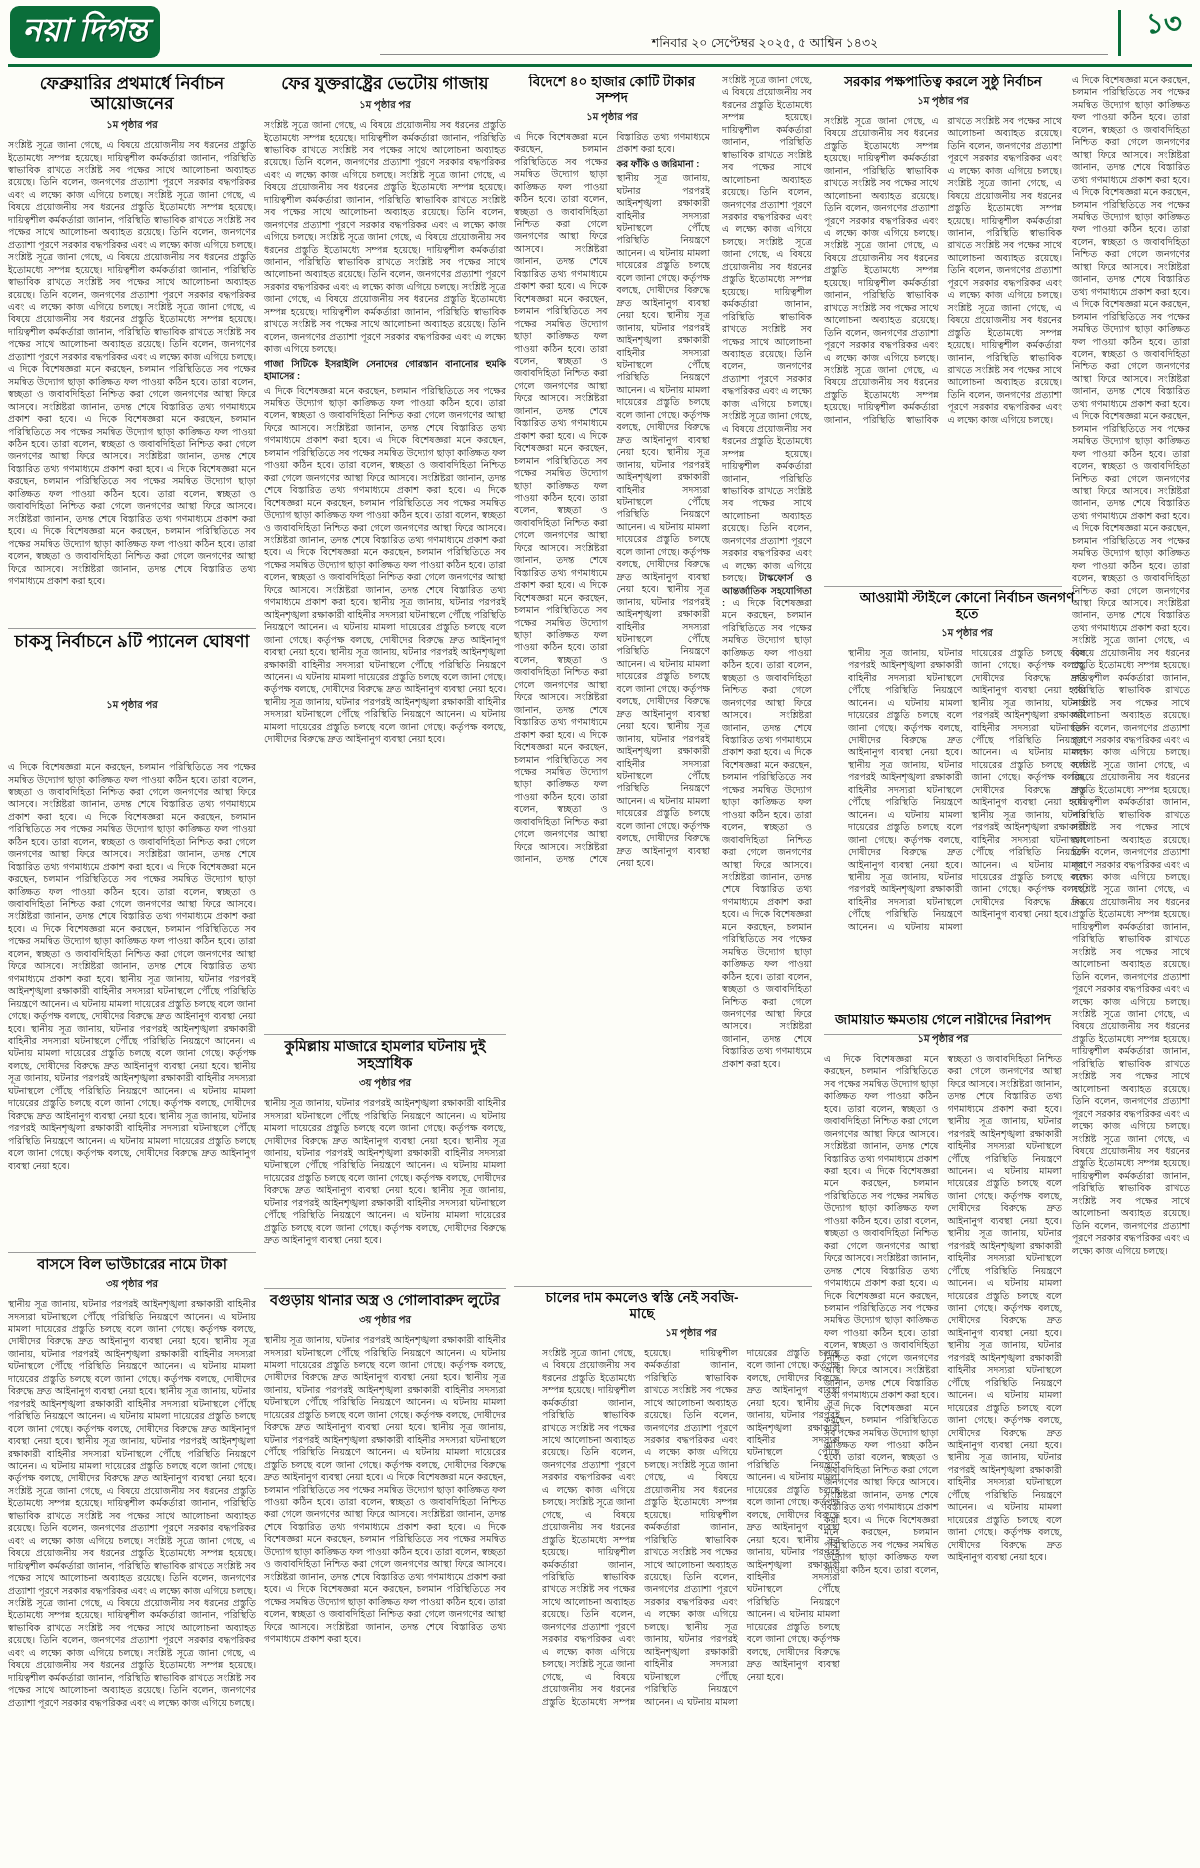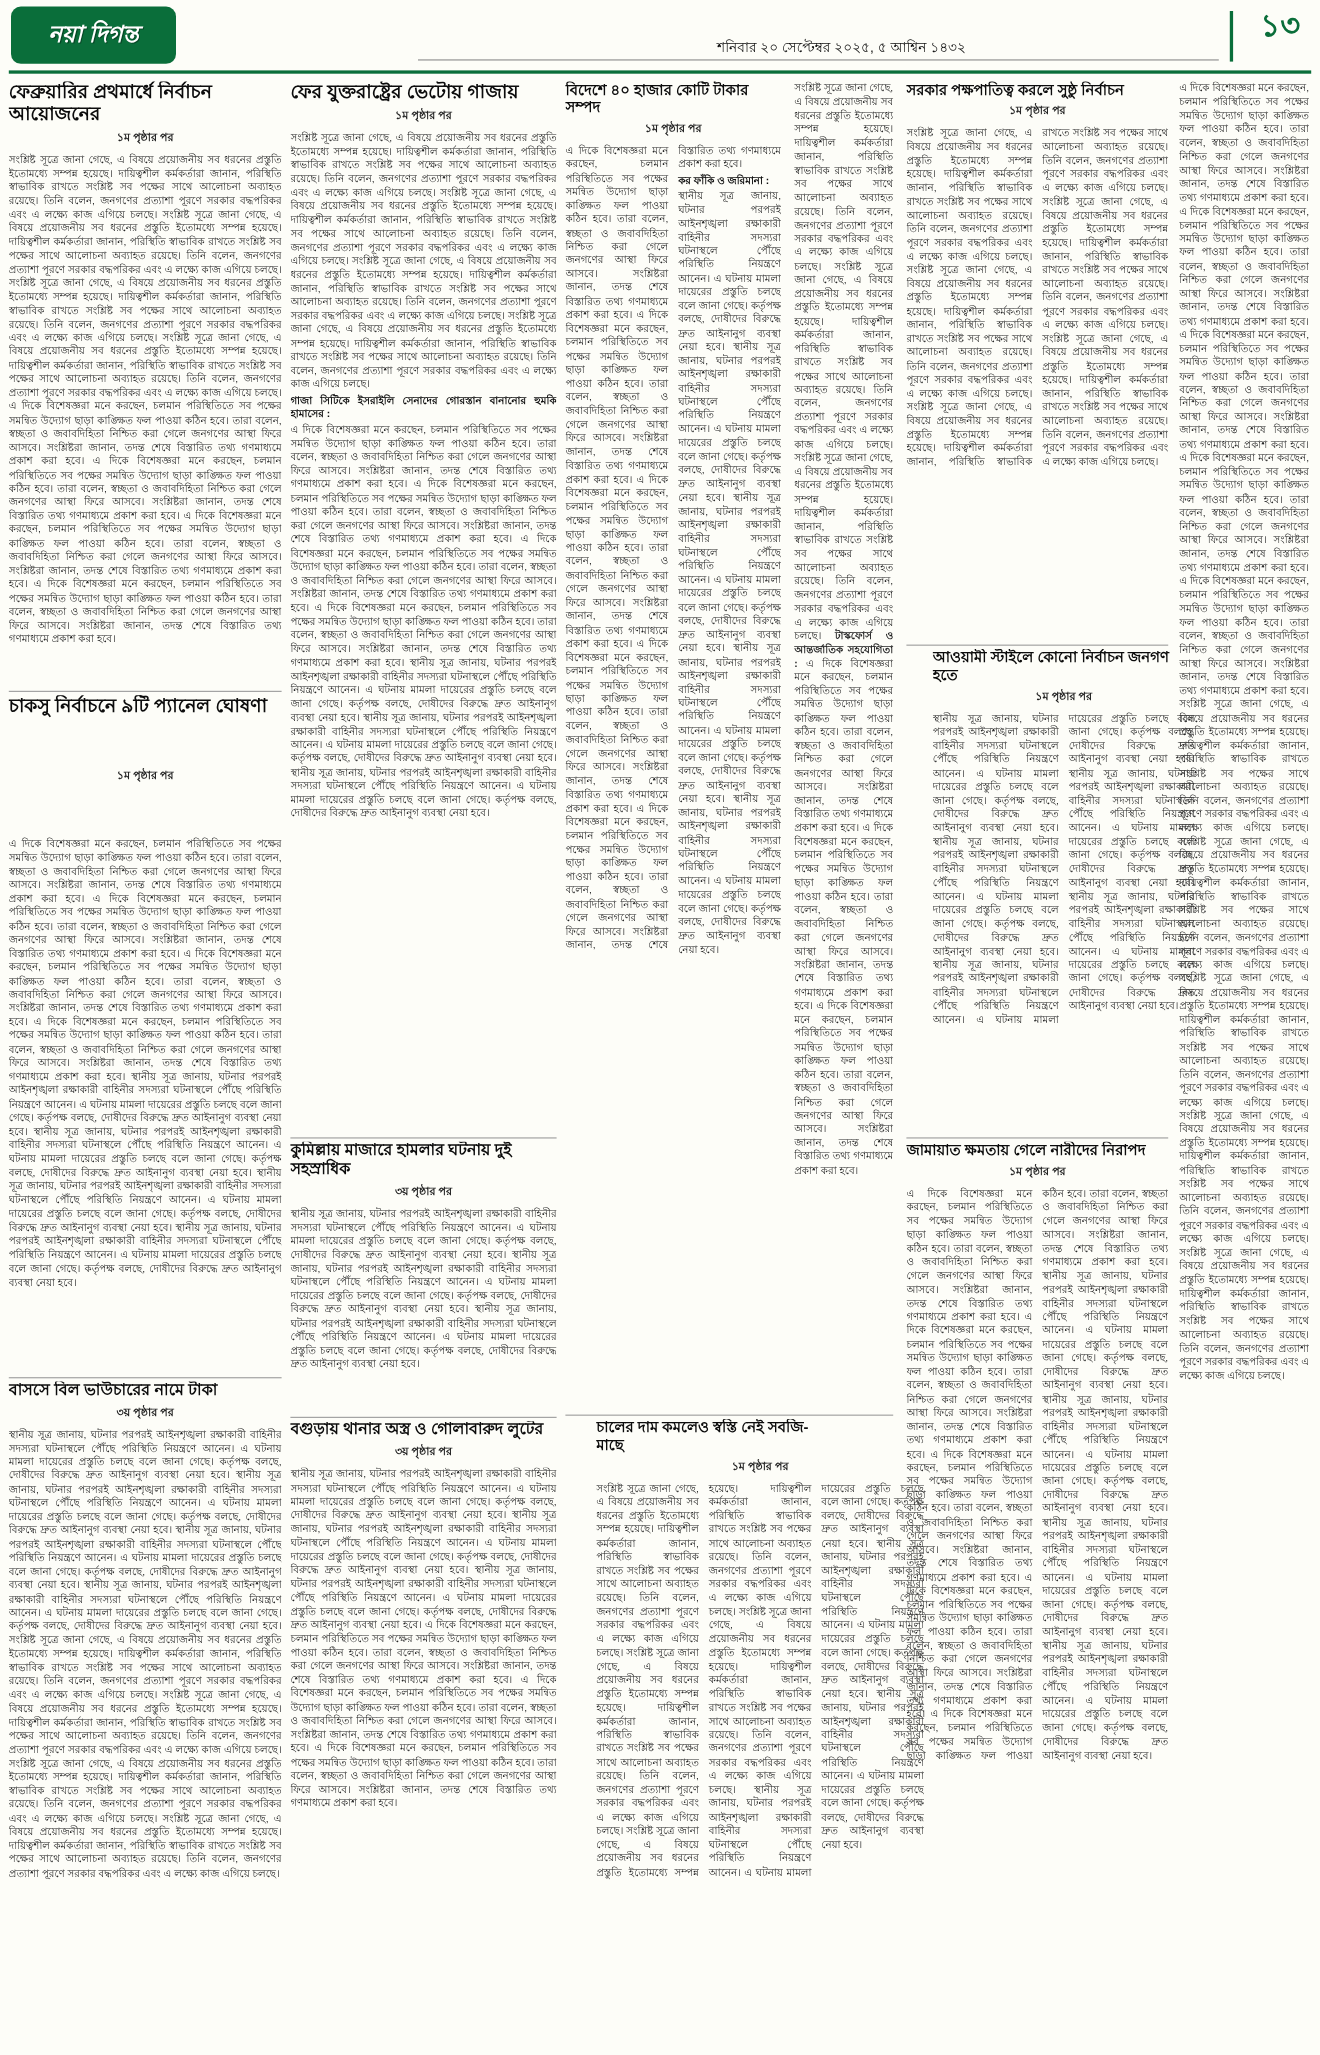--- a/index.html
+++ b/index.html
@@ -1,31 +1,31 @@
 <!DOCTYPE html>
 <html><head>
 <meta charset="utf-8">
 <style>
   html,body{margin:0;padding:0;background:#d9d9d4;}
   .page{position:relative;width:1200px;height:1868px;margin:0 auto;background:#fdfdf8;
         font-family:"Liberation Sans", sans-serif;color:#1c1c1c;overflow:hidden;}
   
   .masthead{position:absolute;left:10px;top:6px;width:150px;height:52px;background:#0a6e3a;
             border-radius:9px;display:flex;align-items:center;justify-content:center;}
-  .masthead span{color:#ffffff;font-size:21px;font-weight:700;font-style:italic;
+  .masthead span{color:#ffffff;font-size:32px;font-weight:700;font-style:italic;
                  text-shadow:1px 1px 0 rgba(0,0,0,.35);white-space:nowrap;}
   .dateline{position:absolute;left:420px;top:34px;width:690px;text-align:center;
             font-size:12.5px;color:#111;}
   .date-rule{position:absolute;left:380px;top:54px;width:728px;height:1px;background:#8a8a8a;}
   .pageno-bar{position:absolute;left:1118px;top:10px;width:3px;height:46px;background:#0a6e3a;}
   .pageno{position:absolute;right:18px;top:2px;font-size:28px;font-weight:700;color:#0a6e3a;}
   .header-rule{position:absolute;left:8px;top:64px;width:1184px;height:3px;background:#0a6e3a;}
   
   .article{position:absolute;display:flex;flex-direction:column;overflow:hidden;}
-  .hl{margin:0;font-weight:700;color:#0c0c0c;line-height:1.18;}
+  .hl{margin:0;font-weight:700;color:#0c0c0c;line-height:1.18;text-align:center;}
   .hl.big{font-size:17px;}
   .hl.mid{font-size:14.5px;}
   .hl.sm{font-size:13.5px;}
   .kicker{font-size:10px;font-weight:700;color:#222;margin:3px 0 5px;text-align:center;}
   .body{flex:1;font-size:9.3px;line-height:1.34;text-align:justify;color:#262626;overflow:hidden;}
   .body .sub{display:block;font-weight:700;margin:2px 0;color:#101010;}
   .cols2{column-count:2;column-gap:9px;}
   .cols3{column-count:3;column-gap:9px;}
   .contcol{position:absolute;font-size:9.3px;line-height:1.34;text-align:justify;color:#262626;overflow:hidden;}
   .rule{position:absolute;height:1px;background:#9b9b9b;}
@@ -139,21 +139,21 @@
 
   <section class="article" style="left:824px;top:590px;width:238px;height:442px;margin-left:24px;">
     <h2 class="hl sm">আওয়ামী স্টাইলে কোনো নির্বাচন জনগণ হতে</h2>
     <div class="kicker">১ম পৃষ্ঠার পর</div>
     <div class="body cols2">
       <span>স্থানীয় সূত্র জানায়, ঘটনার পরপরই আইনশৃঙ্খলা রক্ষাকারী বাহিনীর সদস্যরা ঘটনাস্থলে পৌঁছে পরিস্থিতি নিয়ন্ত্রণে আনেন। এ ঘটনায় মামলা দায়েরের প্রস্তুতি চলছে বলে জানা গেছে। কর্তৃপক্ষ বলছে, দোষীদের বিরুদ্ধে দ্রুত আইনানুগ ব্যবস্থা নেয়া হবে। স্থানীয় সূত্র জানায়, ঘটনার পরপরই আইনশৃঙ্খলা রক্ষাকারী বাহিনীর সদস্যরা ঘটনাস্থলে পৌঁছে পরিস্থিতি নিয়ন্ত্রণে আনেন। এ ঘটনায় মামলা দায়েরের প্রস্তুতি চলছে বলে জানা গেছে। কর্তৃপক্ষ বলছে, দোষীদের বিরুদ্ধে দ্রুত আইনানুগ ব্যবস্থা নেয়া হবে। স্থানীয় সূত্র জানায়, ঘটনার পরপরই আইনশৃঙ্খলা রক্ষাকারী বাহিনীর সদস্যরা ঘটনাস্থলে পৌঁছে পরিস্থিতি নিয়ন্ত্রণে আনেন। এ ঘটনায় মামলা দায়েরের প্রস্তুতি চলছে বলে জানা গেছে। কর্তৃপক্ষ বলছে, দোষীদের বিরুদ্ধে দ্রুত আইনানুগ ব্যবস্থা নেয়া হবে। স্থানীয় সূত্র জানায়, ঘটনার পরপরই আইনশৃঙ্খলা রক্ষাকারী বাহিনীর সদস্যরা ঘটনাস্থলে পৌঁছে পরিস্থিতি নিয়ন্ত্রণে আনেন। এ ঘটনায় মামলা দায়েরের প্রস্তুতি চলছে বলে জানা গেছে। কর্তৃপক্ষ বলছে, দোষীদের বিরুদ্ধে দ্রুত আইনানুগ ব্যবস্থা নেয়া হবে। স্থানীয় সূত্র জানায়, ঘটনার পরপরই আইনশৃঙ্খলা রক্ষাকারী বাহিনীর সদস্যরা ঘটনাস্থলে পৌঁছে পরিস্থিতি নিয়ন্ত্রণে আনেন। এ ঘটনায় মামলা দায়েরের প্রস্তুতি চলছে বলে জানা গেছে। কর্তৃপক্ষ বলছে, দোষীদের বিরুদ্ধে দ্রুত আইনানুগ ব্যবস্থা নেয়া হবে। </span>
     </div>
   </section>
   <div class="rule" style="left:824px;top:1034px;width:238px;"></div>
 
-  <section class="article" style="left:824px;top:1038px;width:238px;height:820px;">
+  <section class="article" style="left:824px;top:1012px;width:238px;height:820px;font-family:Liberation Serif, serif;">
     <h2 class="hl sm">জামায়াত ক্ষমতায় গেলে নারীদের নিরাপদ</h2>
     <div class="kicker">১ম পৃষ্ঠার পর</div>
     <div class="body cols2">
       <span>এ দিকে বিশেষজ্ঞরা মনে করছেন, চলমান পরিস্থিতিতে সব পক্ষের সমন্বিত উদ্যোগ ছাড়া কাঙ্ক্ষিত ফল পাওয়া কঠিন হবে। তারা বলেন, স্বচ্ছতা ও জবাবদিহিতা নিশ্চিত করা গেলে জনগণের আস্থা ফিরে আসবে। সংশ্লিষ্টরা জানান, তদন্ত শেষে বিস্তারিত তথ্য গণমাধ্যমে প্রকাশ করা হবে। এ দিকে বিশেষজ্ঞরা মনে করছেন, চলমান পরিস্থিতিতে সব পক্ষের সমন্বিত উদ্যোগ ছাড়া কাঙ্ক্ষিত ফল পাওয়া কঠিন হবে। তারা বলেন, স্বচ্ছতা ও জবাবদিহিতা নিশ্চিত করা গেলে জনগণের আস্থা ফিরে আসবে। সংশ্লিষ্টরা জানান, তদন্ত শেষে বিস্তারিত তথ্য গণমাধ্যমে প্রকাশ করা হবে। এ দিকে বিশেষজ্ঞরা মনে করছেন, চলমান পরিস্থিতিতে সব পক্ষের সমন্বিত উদ্যোগ ছাড়া কাঙ্ক্ষিত ফল পাওয়া কঠিন হবে। তারা বলেন, স্বচ্ছতা ও জবাবদিহিতা নিশ্চিত করা গেলে জনগণের আস্থা ফিরে আসবে। সংশ্লিষ্টরা জানান, তদন্ত শেষে বিস্তারিত তথ্য গণমাধ্যমে প্রকাশ করা হবে। এ দিকে বিশেষজ্ঞরা মনে করছেন, চলমান পরিস্থিতিতে সব পক্ষের সমন্বিত উদ্যোগ ছাড়া কাঙ্ক্ষিত ফল পাওয়া কঠিন হবে। তারা বলেন, স্বচ্ছতা ও জবাবদিহিতা নিশ্চিত করা গেলে জনগণের আস্থা ফিরে আসবে। সংশ্লিষ্টরা জানান, তদন্ত শেষে বিস্তারিত তথ্য গণমাধ্যমে প্রকাশ করা হবে। এ দিকে বিশেষজ্ঞরা মনে করছেন, চলমান পরিস্থিতিতে সব পক্ষের সমন্বিত উদ্যোগ ছাড়া কাঙ্ক্ষিত ফল পাওয়া কঠিন হবে। তারা বলেন, স্বচ্ছতা ও জবাবদিহিতা নিশ্চিত করা গেলে জনগণের আস্থা ফিরে আসবে। সংশ্লিষ্টরা জানান, তদন্ত শেষে বিস্তারিত তথ্য গণমাধ্যমে প্রকাশ করা হবে। </span>
       <span>স্থানীয় সূত্র জানায়, ঘটনার পরপরই আইনশৃঙ্খলা রক্ষাকারী বাহিনীর সদস্যরা ঘটনাস্থলে পৌঁছে পরিস্থিতি নিয়ন্ত্রণে আনেন। এ ঘটনায় মামলা দায়েরের প্রস্তুতি চলছে বলে জানা গেছে। কর্তৃপক্ষ বলছে, দোষীদের বিরুদ্ধে দ্রুত আইনানুগ ব্যবস্থা নেয়া হবে। স্থানীয় সূত্র জানায়, ঘটনার পরপরই আইনশৃঙ্খলা রক্ষাকারী বাহিনীর সদস্যরা ঘটনাস্থলে পৌঁছে পরিস্থিতি নিয়ন্ত্রণে আনেন। এ ঘটনায় মামলা দায়েরের প্রস্তুতি চলছে বলে জানা গেছে। কর্তৃপক্ষ বলছে, দোষীদের বিরুদ্ধে দ্রুত আইনানুগ ব্যবস্থা নেয়া হবে। স্থানীয় সূত্র জানায়, ঘটনার পরপরই আইনশৃঙ্খলা রক্ষাকারী বাহিনীর সদস্যরা ঘটনাস্থলে পৌঁছে পরিস্থিতি নিয়ন্ত্রণে আনেন। এ ঘটনায় মামলা দায়েরের প্রস্তুতি চলছে বলে জানা গেছে। কর্তৃপক্ষ বলছে, দোষীদের বিরুদ্ধে দ্রুত আইনানুগ ব্যবস্থা নেয়া হবে। স্থানীয় সূত্র জানায়, ঘটনার পরপরই আইনশৃঙ্খলা রক্ষাকারী বাহিনীর সদস্যরা ঘটনাস্থলে পৌঁছে পরিস্থিতি নিয়ন্ত্রণে আনেন। এ ঘটনায় মামলা দায়েরের প্রস্তুতি চলছে বলে জানা গেছে। কর্তৃপক্ষ বলছে, দোষীদের বিরুদ্ধে দ্রুত আইনানুগ ব্যবস্থা নেয়া হবে। </span>
     </div>
   </section>
 
   <div class="contcol" style="left:1072px;top:74px;width:118px;height:1784px;">
     <span>এ দিকে বিশেষজ্ঞরা মনে করছেন, চলমান পরিস্থিতিতে সব পক্ষের সমন্বিত উদ্যোগ ছাড়া কাঙ্ক্ষিত ফল পাওয়া কঠিন হবে। তারা বলেন, স্বচ্ছতা ও জবাবদিহিতা নিশ্চিত করা গেলে জনগণের আস্থা ফিরে আসবে। সংশ্লিষ্টরা জানান, তদন্ত শেষে বিস্তারিত তথ্য গণমাধ্যমে প্রকাশ করা হবে। এ দিকে বিশেষজ্ঞরা মনে করছেন, চলমান পরিস্থিতিতে সব পক্ষের সমন্বিত উদ্যোগ ছাড়া কাঙ্ক্ষিত ফল পাওয়া কঠিন হবে। তারা বলেন, স্বচ্ছতা ও জবাবদিহিতা নিশ্চিত করা গেলে জনগণের আস্থা ফিরে আসবে। সংশ্লিষ্টরা জানান, তদন্ত শেষে বিস্তারিত তথ্য গণমাধ্যমে প্রকাশ করা হবে। এ দিকে বিশেষজ্ঞরা মনে করছেন, চলমান পরিস্থিতিতে সব পক্ষের সমন্বিত উদ্যোগ ছাড়া কাঙ্ক্ষিত ফল পাওয়া কঠিন হবে। তারা বলেন, স্বচ্ছতা ও জবাবদিহিতা নিশ্চিত করা গেলে জনগণের আস্থা ফিরে আসবে। সংশ্লিষ্টরা জানান, তদন্ত শেষে বিস্তারিত তথ্য গণমাধ্যমে প্রকাশ করা হবে। এ দিকে বিশেষজ্ঞরা মনে করছেন, চলমান পরিস্থিতিতে সব পক্ষের সমন্বিত উদ্যোগ ছাড়া কাঙ্ক্ষিত ফল পাওয়া কঠিন হবে। তারা বলেন, স্বচ্ছতা ও জবাবদিহিতা নিশ্চিত করা গেলে জনগণের আস্থা ফিরে আসবে। সংশ্লিষ্টরা জানান, তদন্ত শেষে বিস্তারিত তথ্য গণমাধ্যমে প্রকাশ করা হবে। এ দিকে বিশেষজ্ঞরা মনে করছেন, চলমান পরিস্থিতিতে সব পক্ষের সমন্বিত উদ্যোগ ছাড়া কাঙ্ক্ষিত ফল পাওয়া কঠিন হবে। তারা বলেন, স্বচ্ছতা ও জবাবদিহিতা নিশ্চিত করা গেলে জনগণের আস্থা ফিরে আসবে। সংশ্লিষ্টরা জানান, তদন্ত শেষে বিস্তারিত তথ্য গণমাধ্যমে প্রকাশ করা হবে। </span>

